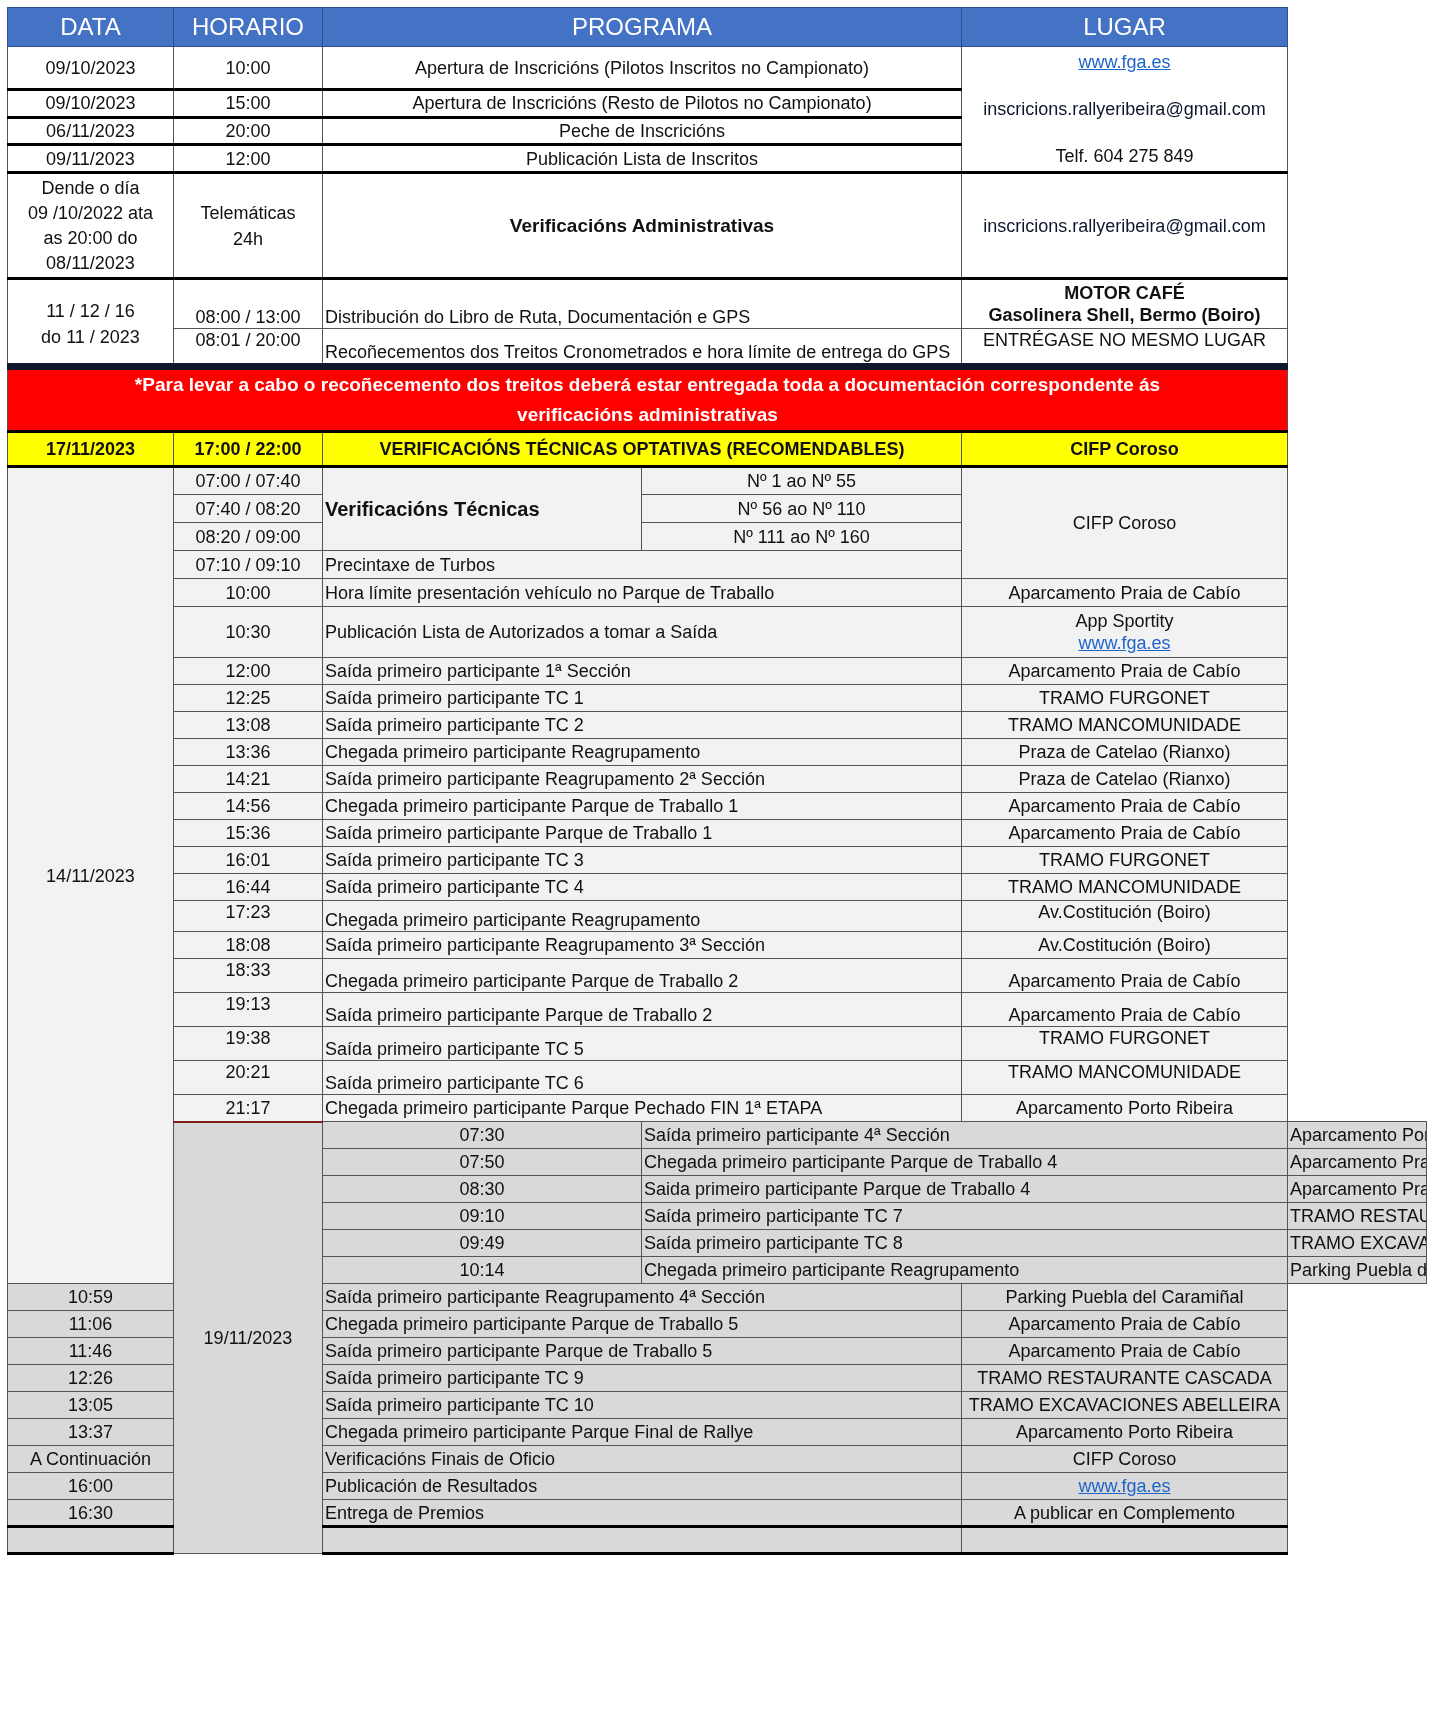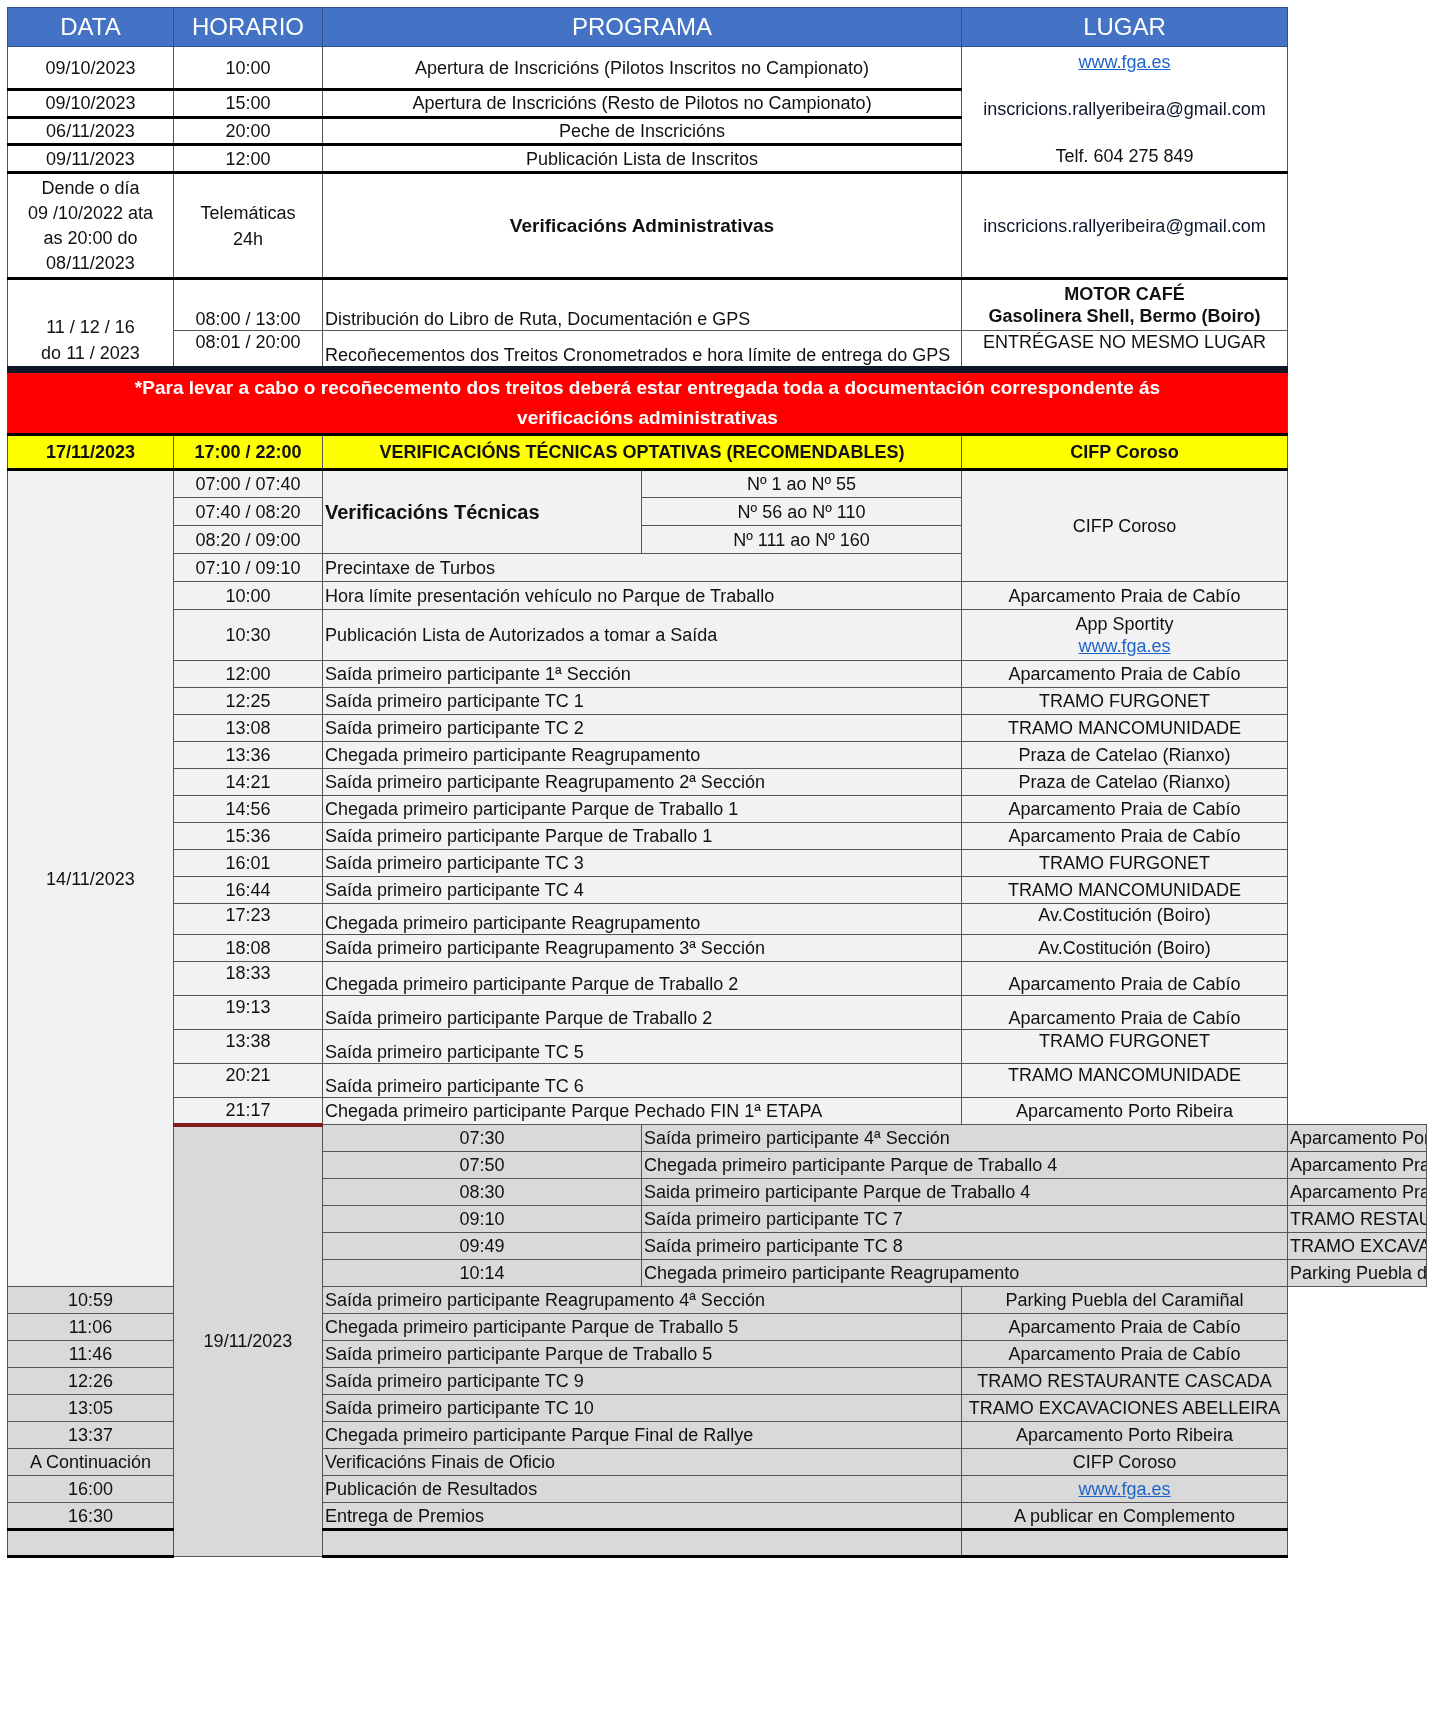--- a/index.html
+++ b/index.html
@@ -83,21 +83,21 @@
     </td>
     <td class="c" style="line-height:26px">
       <div>Telemáticas</div>
       <div>24h</div>
     </td>
     <td class="c bold" colspan="2" style="font-size:19px">Verificacións Administrativas</td>
     <td class="c email">inscricions.rallyeribeira@gmail.com</td>
   </tr>
 
   <tr class="white thickt" style="height:50px">
-    <td class="c va-t" rowspan="2" style="line-height:26px;padding-top:34px">
+    <td class="c va-t" rowspan="2" style="line-height:26px;padding-top:18px">
       <div>11 / 12 / 16</div>
       <div>do 11 / 2023</div>
     </td>
     <td class="c va-b">08:00 / 13:00</td>
     <td class="l va-b" colspan="2">Distribución do Libro de Ruta, Documentación e GPS</td>
     <td class="c bold" style="line-height:22px">
       <div>MOTOR CAFÉ</div>
       <div>Gasolinera Shell, Bermo (Boiro)</div>
     </td>
   </tr>
@@ -213,37 +213,37 @@
     <td class="c va-t">18:33</td>
     <td class="l va-b" colspan="2">Chegada primeiro participante Parque de Traballo 2</td>
     <td class="c va-b">Aparcamento Praia de Cabío</td>
   </tr>
   <tr class="d1" style="height:34px">
     <td class="c va-t">19:13</td>
     <td class="l va-b" colspan="2">Saída primeiro participante Parque de Traballo 2</td>
     <td class="c va-b">Aparcamento Praia de Cabío</td>
   </tr>
   <tr class="d1" style="height:34px">
-    <td class="c va-t">13:38</td>
+    <td class="c va-t">19:38</td>
     <td class="l va-b" colspan="2">Saída primeiro participante TC 5</td>
     <td class="c va-t">TRAMO FURGONET</td>
   </tr>
   <tr class="d1" style="height:34px">
     <td class="c va-t">20:21</td>
     <td class="l va-b" colspan="2">Saída primeiro participante TC 6</td>
     <td class="c va-t">TRAMO MANCOMUNIDADE</td>
   </tr>
   <tr class="d1" style="height:27px">
     <td class="c">21:17</td>
     <td class="l" colspan="2">Chegada primeiro participante Parque Pechado  FIN 1ª ETAPA</td>
     <td class="c">Aparcamento Porto Ribeira</td>
   </tr>
 
   <tr class="d2" style="height:27px">
-    <td class="date" rowspan="16" style="border-top:4px solid #7f1d1d">19/11/2023</td>
+    <td class="date" rowspan="16" style="border-top:2px solid #7f1d1d">19/11/2023</td>
     <td class="c">07:30</td>
     <td class="l" colspan="2">Saída primeiro participante 4ª Sección</td>
     <td class="c">Aparcamento Porto Ribeira</td>
   </tr>
   <tr class="d2" style="height:27px">
     <td class="c">07:50</td>
     <td class="l" colspan="2">Chegada primeiro participante Parque de Traballo 4</td>
     <td class="c">Aparcamento Praia de Cabío</td>
   </tr>
   <tr class="d2" style="height:27px">

